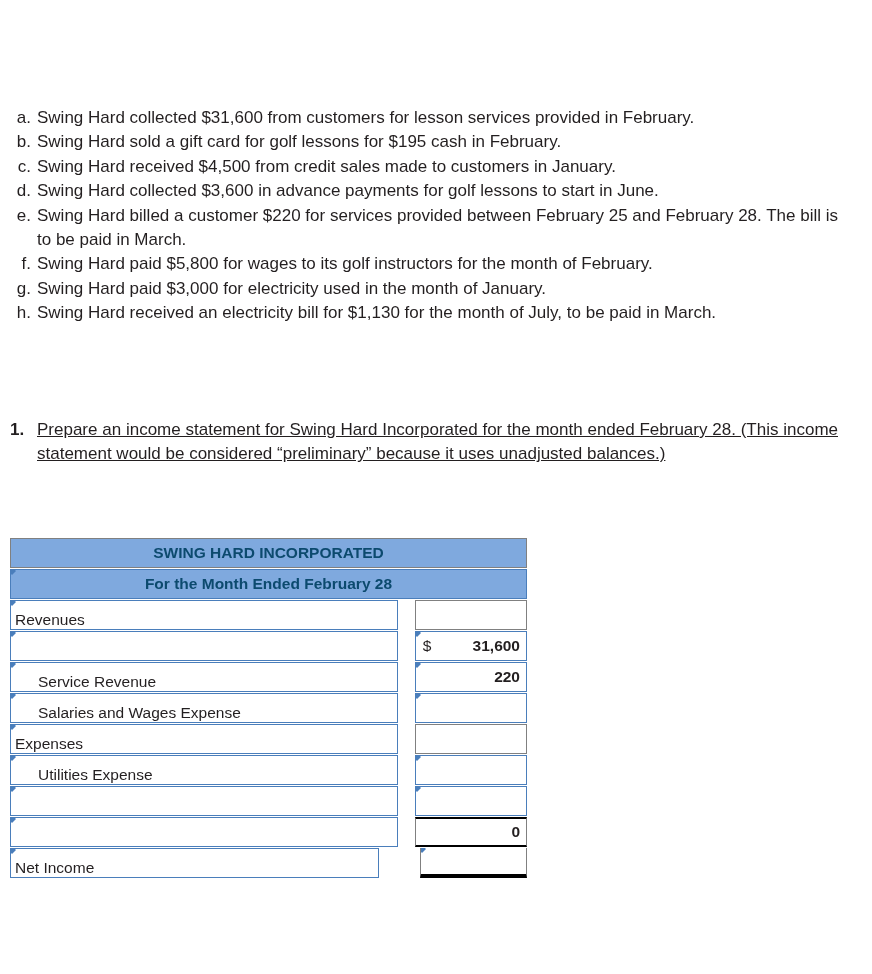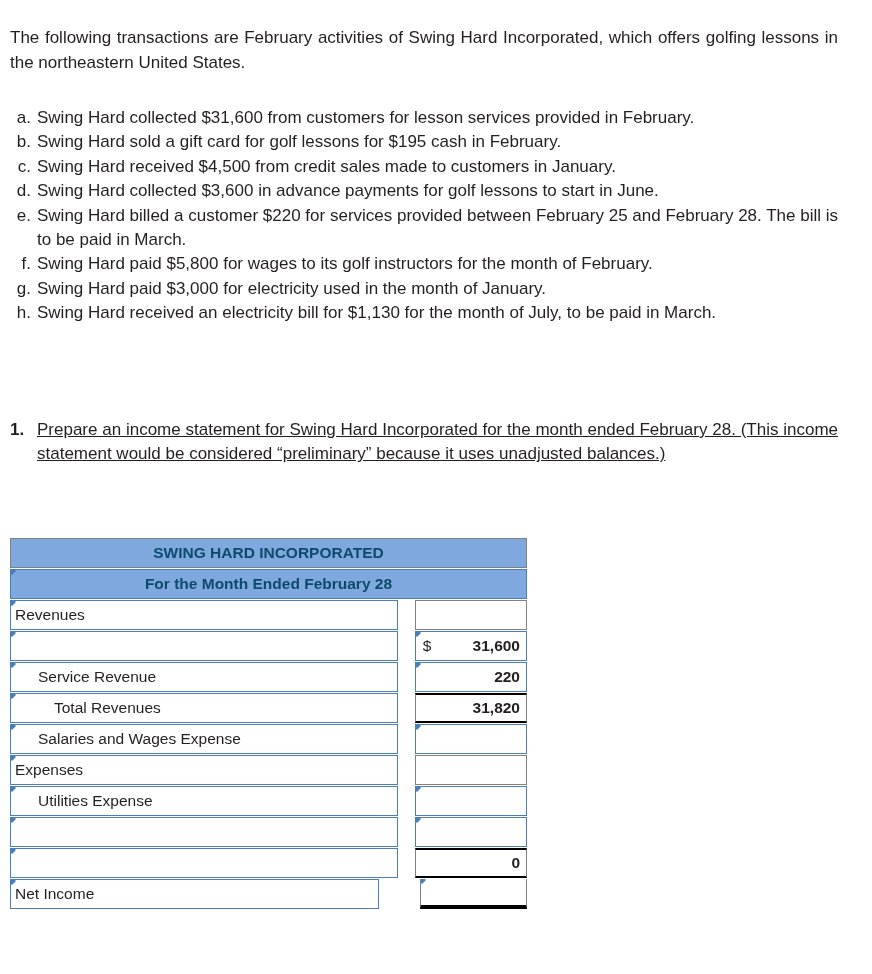--- a/index.html
+++ b/index.html
@@ -105,21 +105,21 @@
 
   .cell {
     position: relative;
     box-sizing: border-box;
     height: 30px;
     display: flex;
     align-items: center;
     font-size: 15.5px;
     overflow: hidden;
   }
-  .c-label { width: 429px; margin-right: 17px; }
+  .c-label { width: 429px; margin-right: 17px; align-items: flex-end; }
   .c-amt   { width: 124px; }
 
   
   .edit {
     border: 1.5px solid #4a7ebb;
     background: #ffffff;
   }
   
   .plain {
     border: 1px solid #808080;
@@ -187,21 +187,20 @@
   .amt-bordered-black {
     border-left: 1px solid #808080;
     border-right: 1px solid #808080;
   }
 </style>
 </head>
 <body>
 
 <div class="page">
 
-  <p class="intro">The following transactions are February activities of Swing Hard Incorporated, which offers golfing lessons in the northeastern United States.</p>
 
   <div class="letter-list">
       <div class="litem justified">
         <span class="marker">a.</span>
         <span class="ltext">Swing Hard collected $31,600 from customers for lesson services provided in February.</span>
       </div>
       <div class="litem">
         <span class="marker">b.</span>
         <span class="ltext">Swing Hard sold a gift card for golf lessons for $195 cash in February.</span>
       </div>
@@ -278,80 +277,69 @@
           </div>
           <div class="cell c-amt edit tri">
             <div class="amt-inner">
               <span class="amt-cur"></span>
               <span class="amt-val">220</span>
             </div>
           </div>
         </div>
         <div class="srow">
           <div class="cell c-label edit tri">
-            <span class="lbl-text ind2">Total Revenues</span>
+            <span class="lbl-text ind1">Salaries and Wages Expense</span>
+          </div>
+          <div class="cell c-amt edit tri">
+            <div class="amt-inner">
+              <span class="amt-cur"></span>
+              <span class="amt-val"></span>
+            </div>
+          </div>
+        </div>
+        <div class="srow">
+          <div class="cell c-label edit tri">
+            <span class="lbl-text">Expenses</span>
+          </div>
+          <div class="cell c-amt plain">
+            <div class="amt-inner">
+              <span class="amt-cur"></span>
+              <span class="amt-val"></span>
+            </div>
+          </div>
+        </div>
+        <div class="srow">
+          <div class="cell c-label edit tri">
+            <span class="lbl-text ind1">Utilities Expense</span>
+          </div>
+          <div class="cell c-amt edit tri">
+            <div class="amt-inner">
+              <span class="amt-cur"></span>
+              <span class="amt-val"></span>
+            </div>
+          </div>
+        </div>
+        <div class="srow">
+          <div class="cell c-label edit tri">
+            <span class="lbl-text"></span>
+          </div>
+          <div class="cell c-amt edit tri">
+            <div class="amt-inner">
+              <span class="amt-cur"></span>
+              <span class="amt-val"></span>
+            </div>
+          </div>
+        </div>
+        <div class="srow">
+          <div class="cell c-label edit tri">
+            <span class="lbl-text"></span>
           </div>
           <div class="cell c-amt amt-bordered-black rule-both">
             <div class="amt-inner">
               <span class="amt-cur"></span>
-              <span class="amt-val">31,820</span>
-            </div>
-          </div>
-        </div>
-        <div class="srow">
-          <div class="cell c-label edit tri">
-            <span class="lbl-text ind1">Salaries and Wages Expense</span>
-          </div>
-          <div class="cell c-amt edit tri">
-            <div class="amt-inner">
-              <span class="amt-cur"></span>
-              <span class="amt-val"></span>
-            </div>
-          </div>
-        </div>
-        <div class="srow">
-          <div class="cell c-label edit tri">
-            <span class="lbl-text">Expenses</span>
-          </div>
-          <div class="cell c-amt plain">
-            <div class="amt-inner">
-              <span class="amt-cur"></span>
-              <span class="amt-val"></span>
-            </div>
-          </div>
-        </div>
-        <div class="srow">
-          <div class="cell c-label edit tri">
-            <span class="lbl-text ind1">Utilities Expense</span>
-          </div>
-          <div class="cell c-amt edit tri">
-            <div class="amt-inner">
-              <span class="amt-cur"></span>
-              <span class="amt-val"></span>
-            </div>
-          </div>
-        </div>
-        <div class="srow">
-          <div class="cell c-label edit tri">
-            <span class="lbl-text"></span>
-          </div>
-          <div class="cell c-amt edit tri">
-            <div class="amt-inner">
-              <span class="amt-cur"></span>
-              <span class="amt-val"></span>
-            </div>
-          </div>
-        </div>
-        <div class="srow">
-          <div class="cell c-label edit tri">
-            <span class="lbl-text"></span>
-          </div>
-          <div class="cell c-amt amt-bordered-black rule-both">
-            <div class="amt-inner">
-              <span class="amt-cur"></span>
               <span class="amt-val">0</span>
             </div>
           </div>
         </div>
         <div class="srow">
           <div class="cell c-label edit tri">
             <span class="lbl-text">Net Income</span>
           </div>
           <div class="cell c-amt amt-bordered-black rule-thick-bottom tri">
             <div class="amt-inner">

